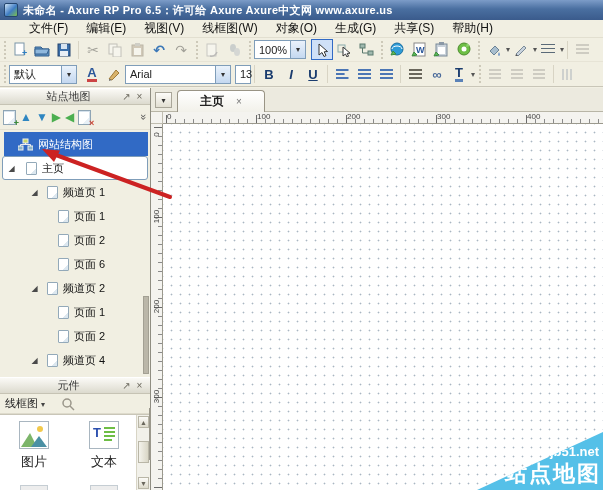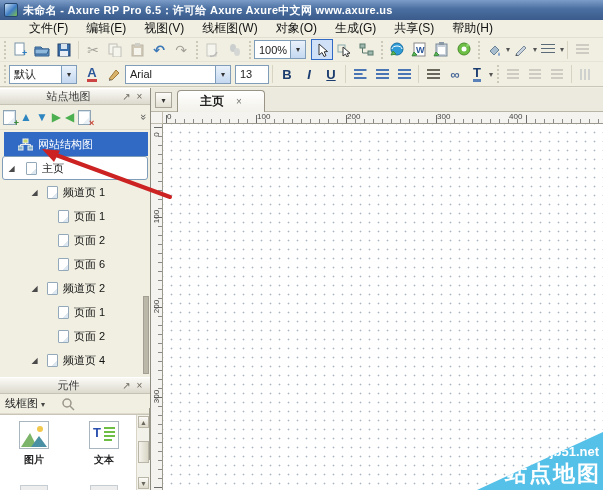--- a/index.html
+++ b/index.html
@@ -60,21 +60,21 @@
   .trow.focusrow { border:1px solid #7F9DB9; border-radius:3px; margin:0 2px; background:#fff; }
   .smscroll { position:absolute; right:1px; top:164px; width:6px; height:78px; background:#BBB7A9; border:1px solid #A3A093; }
   .splitter-handle { position:absolute; left:149px; top:320px; width:4px; height:52px; background:#9A978B; }
 
   
   .wpanel { position:absolute; left:0; top:289px; right:0; bottom:0; }
   .wfilter { height:20px; display:flex; align-items:center; padding:0 5px; gap:16px; background:#F1EFE2; border-bottom:1px solid #DEDBCC; font-size:11px; }
   .wlist { position:absolute; left:0; top:37px; right:0; bottom:0; background:#fff; border-top:1px solid #C9C6B8; }
   .wcell { position:absolute; width:56px; text-align:center; }
   .wcell .wic { width:30px; height:28px; margin:0 auto 4px; border:1px solid #A9B6C0; background:#fff; display:flex; align-items:center; justify-content:center; }
-  .wcell .wlb { font-size:10px; color:#222;font-weight:bold; }
+  .wcell .wlb { font-size:13px; color:#222; }
   .wscroll { position:absolute; right:0; top:0; width:14px; bottom:0; background:#F2F1EA; border-left:1px solid #D8D5C6; }
   .wscroll .sb { position:absolute; left:1px; width:11px; height:12px; font-size:7px; color:#6A675C; text-align:center; line-height:12px; background:linear-gradient(180deg,#FCFBF8,#DDDACB); border:1px solid #B9B6A7; }
   .wscroll .th { position:absolute; left:1px; top:26px; width:11px; height:22px; background:linear-gradient(90deg,#F4F3EC,#D9D6C6); border:1px solid #B9B6A7; }
   .partialw { position:absolute; width:28px; height:5px; background:#EDEDED; border:1px solid #C5CDD3; border-bottom:none; }
 
   
   .canvaswrap { position:absolute; left:151px; top:88px; right:0; bottom:0; background:#fff; }
   .tabstrip { position:absolute; left:0; top:0; right:0; height:24px; background:#ECEADF; border-bottom:1px solid #B8B5A6; }
   .tabdrop { position:absolute; left:4px; top:4px; width:17px; height:16px; background:linear-gradient(180deg,#FDFCF9,#E2DFD2); border:1px solid #A9A699; font-size:8px; color:#333; display:flex; align-items:center; justify-content:center; }
   .tab { position:absolute; left:26px; top:2px; height:22px; min-width:88px; background:linear-gradient(180deg,#FFFFFF,#F2F1EA); border:1px solid #999485; border-bottom:none; border-radius:4px 4px 0 0;
@@ -269,21 +269,21 @@
     <svg width="14" height="14">
         <path d="M2 12 L9 3 L12 6 L5 13 Z" fill="#D9B36A" stroke="#A07A38"></path>
         <path d="M2 12 L5 13 L2 14 Z" fill="#777"></path>
       </svg>
   </div>
   <div class="combo" style="width:106px">
     <span class="cv">Arial</span>
     <span class="da">▾</span>
   </div>
   <div style="width:4px"></div>
-  <div class="combo" style="width:34px">
+  <div class="combo" style="width:16px">
     <span class="cv">13</span>
   </div>
   <div class="sep"></div>
   <div class="tbtn">
       <span class="lttl" style="color:#1A3C6E">B</span>
     </div>
   <div class="tbtn">
       <span class="lttl" style="font-style:italic;color:#1A3C6E">I</span>
     </div>
   <div class="tbtn">
@@ -482,21 +482,21 @@
     </div>
   </div>
   <div class="corner"></div>
   <div class="hruler">
     <div class="minor"></div>
       <div class="major"></div>
     <span class="num" style="left:4px">0</span>
     <span class="num" style="left:94px">100</span>
     <span class="num" style="left:184px">200</span>
     <span class="num" style="left:274px">300</span>
-    <span class="num" style="left:346px">400</span>
+    <span class="num" style="left:364px">400</span>
   </div>
   <div class="vruler">
     <div class="minor"></div>
       <div class="major"></div>
     <span class="num" style="top:6px">0</span>
     <span class="num" style="top:88px">100</span>
     <span class="num" style="top:178px">200</span>
     <span class="num" style="top:268px">300</span>
   </div>
   <div class="dots"></div>

